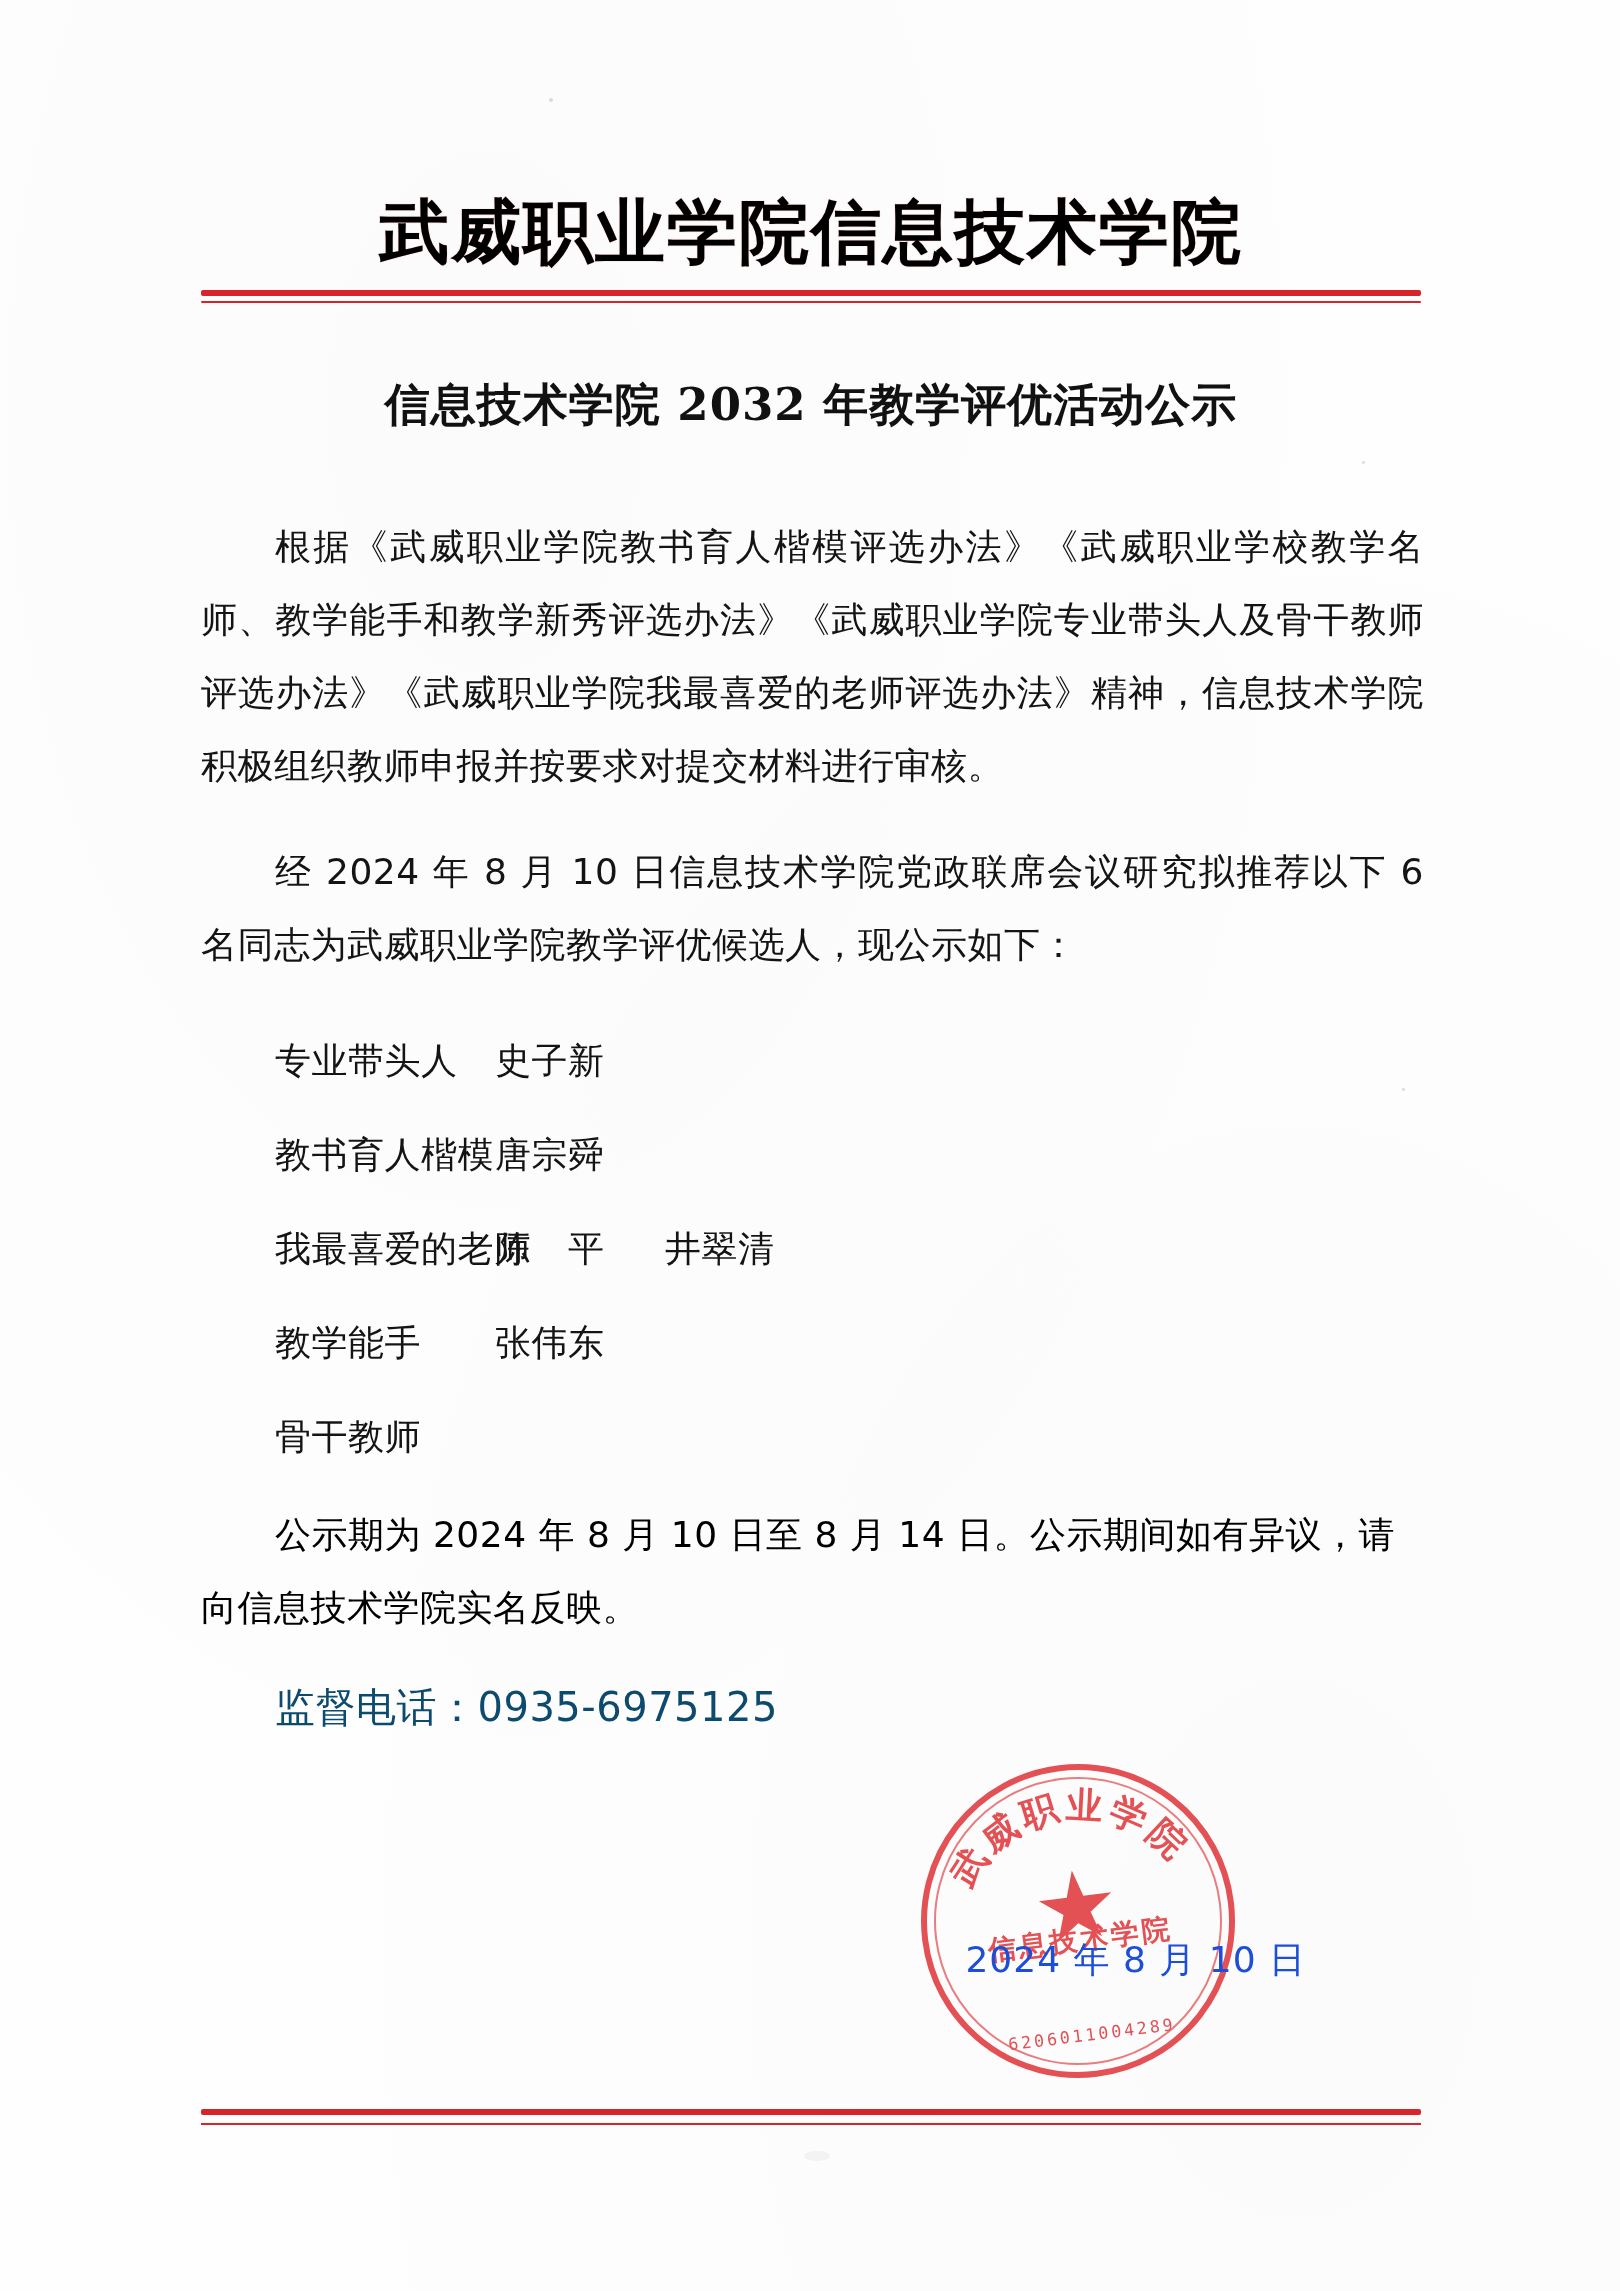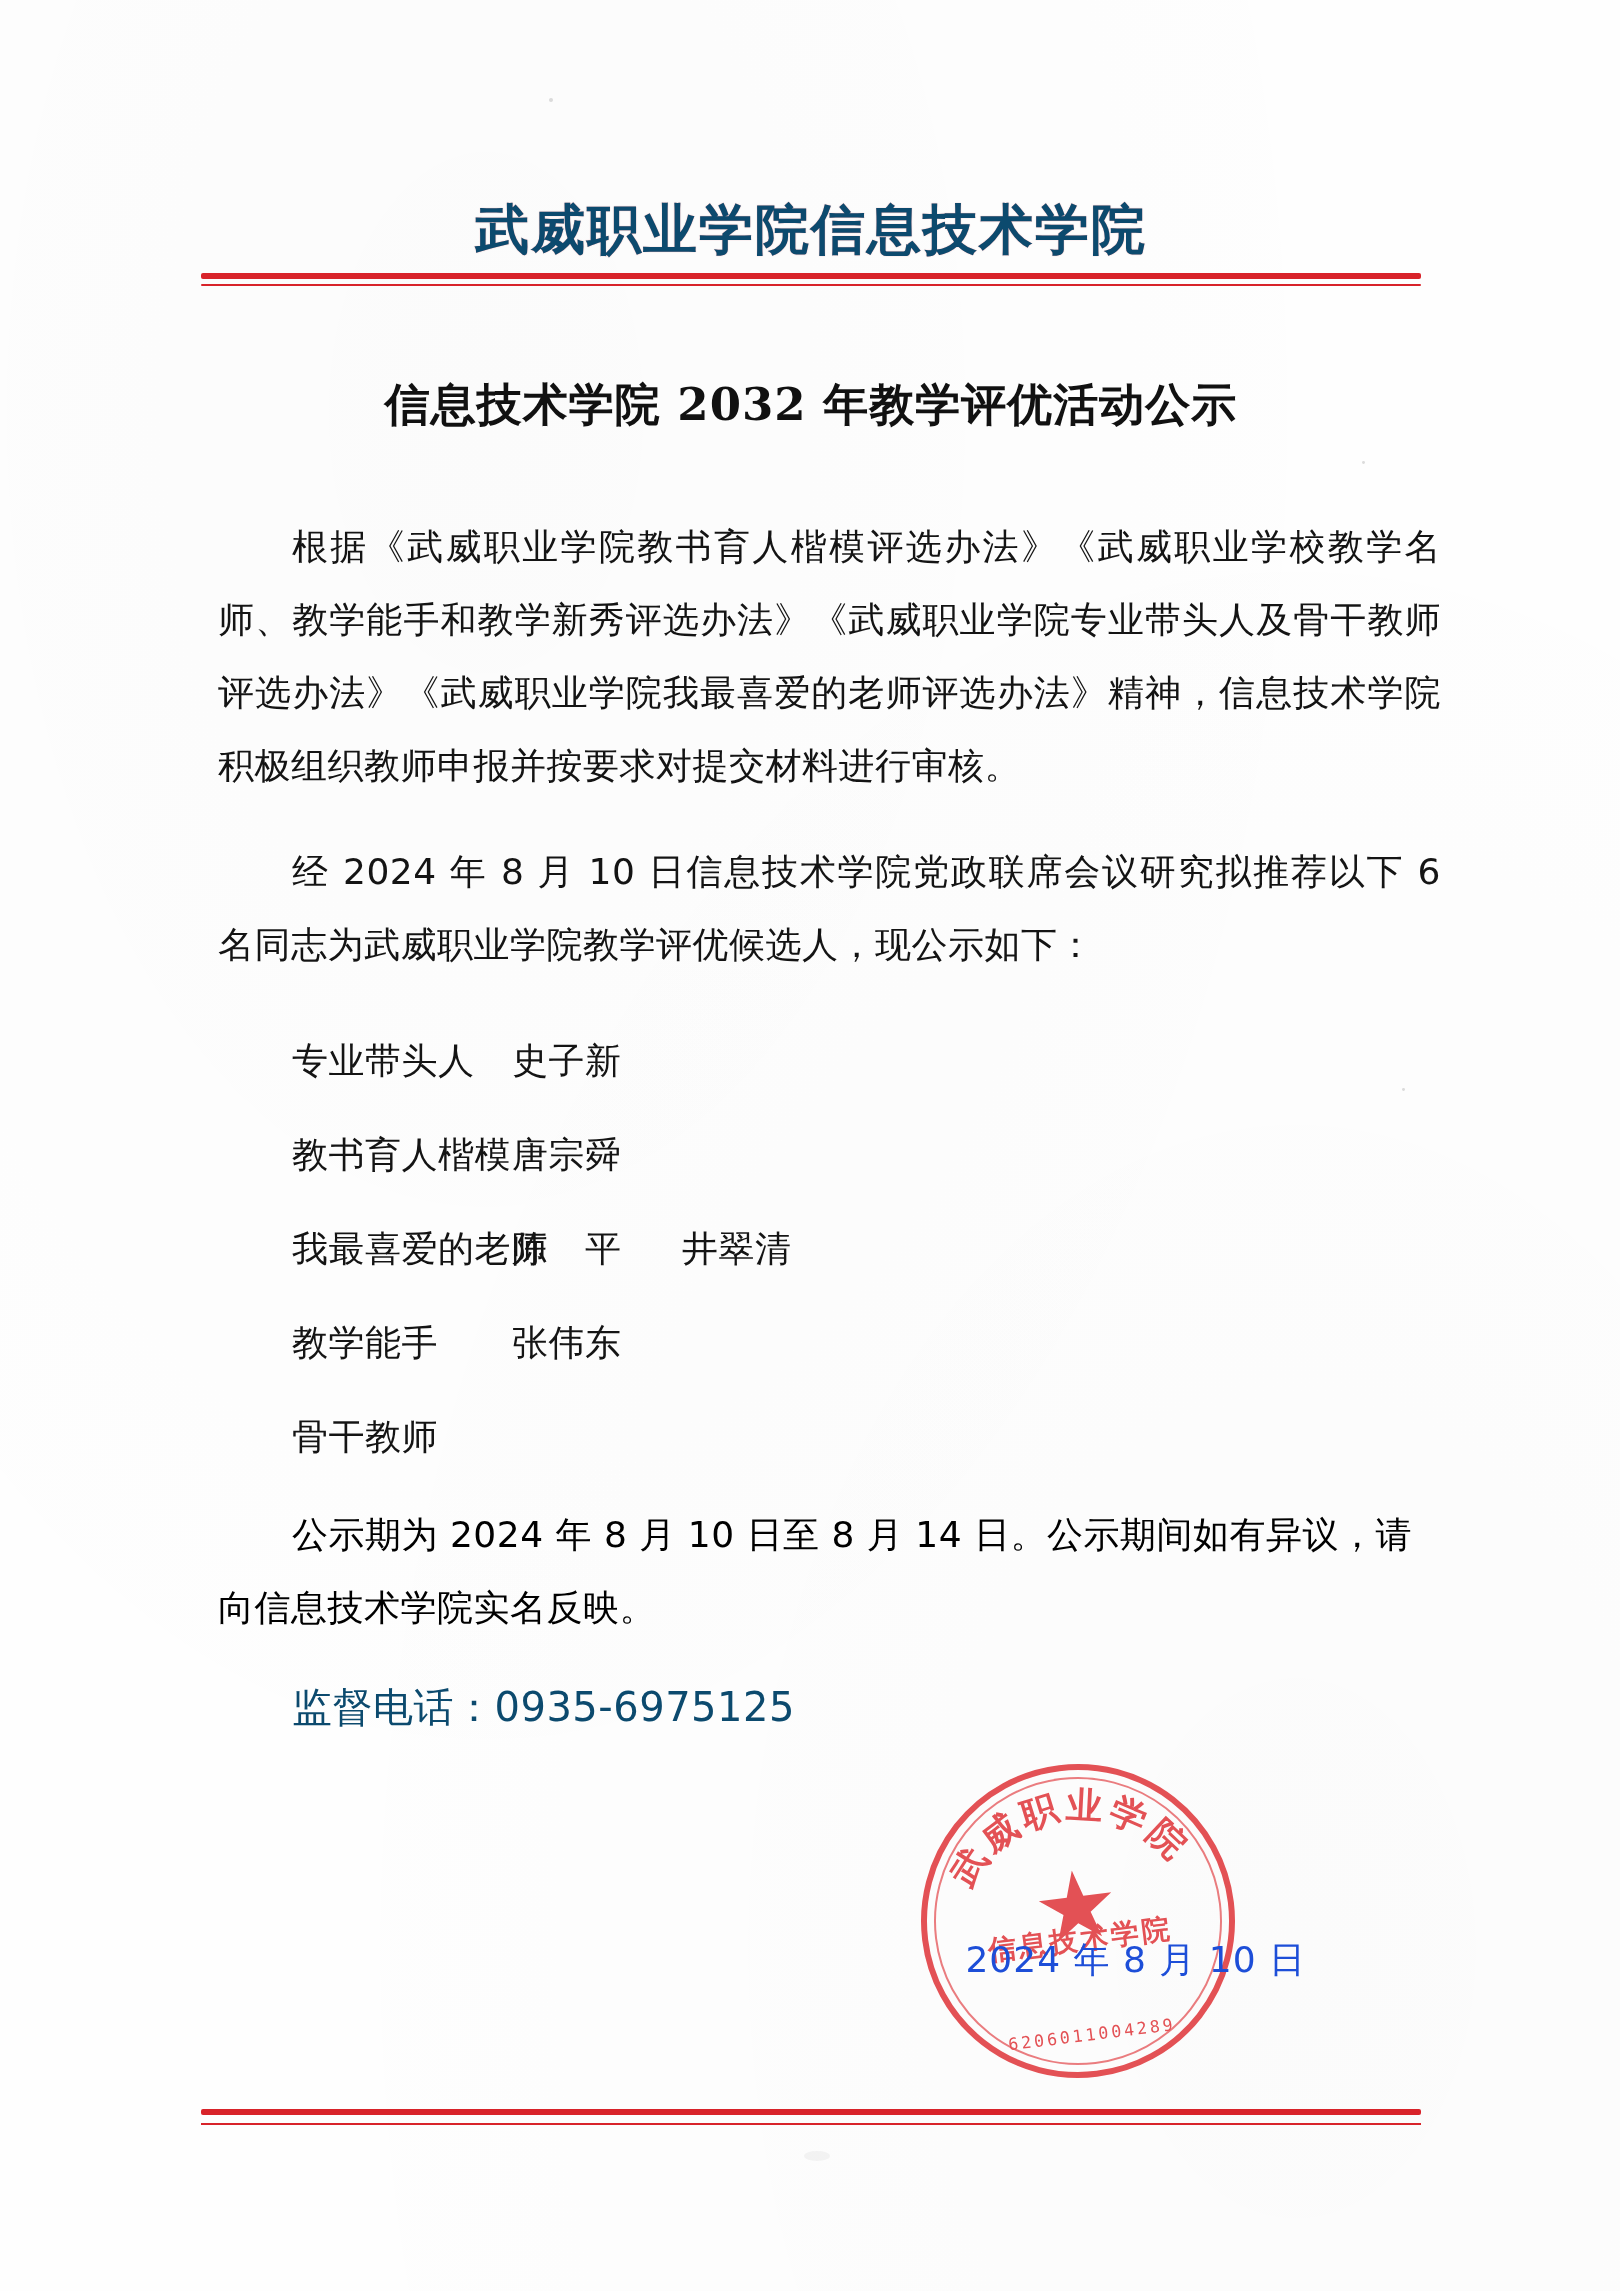--- a/index.html
+++ b/index.html
@@ -36,25 +36,25 @@
 
   
   .masthead {
     position: absolute;
     left: 201px;
     top: 201px;
     width: 1220px;
     text-align: center;
   }
   .masthead-title {
-    font-family: Liberation Sans, sans-serif;
+    font-family: Liberation Mono, monospace;
     font-weight: 700;
-    font-size: 54px;
+    font-size: 70px;
     letter-spacing: 2px;
-    color: #0c4a6e;
+    color: #000000;
     line-height: 1.05;
     white-space: nowrap;
     text-shadow: 0 0 1px rgba(216,35,42,0.5);
   }
   .masthead-rule {
     margin-top: 15.7px;
     height: 5.9px;
     background: #d8232a;
     border-radius: 2px;
   }
@@ -75,21 +75,21 @@
     font-weight: 700;
     font-size: 45px;
     letter-spacing: 1px;
     color: #111;
     white-space: nowrap;
   }
 
   
   .body-block {
     position: absolute;
-    left: 218px;
+    left: 201px;
     top: 510px;
     width: 1223px;
   }
   p.para {
     margin: 0 0 33px 0;
     font-family: "DejaVu Sans", "Liberation Sans", sans-serif;
     font-size: 36px;
     line-height: 73px;
     text-indent: 74px;
     text-align: justify;

